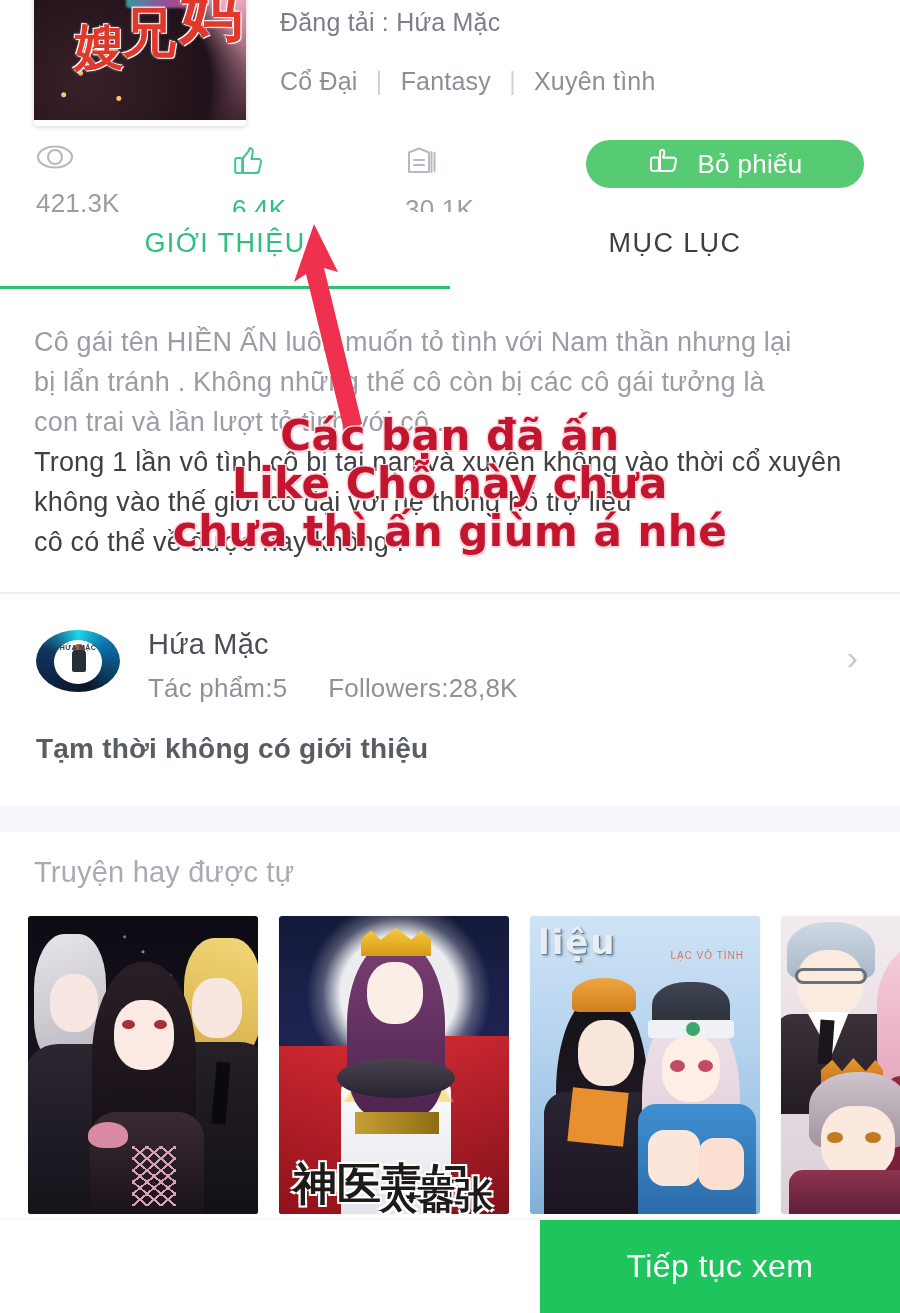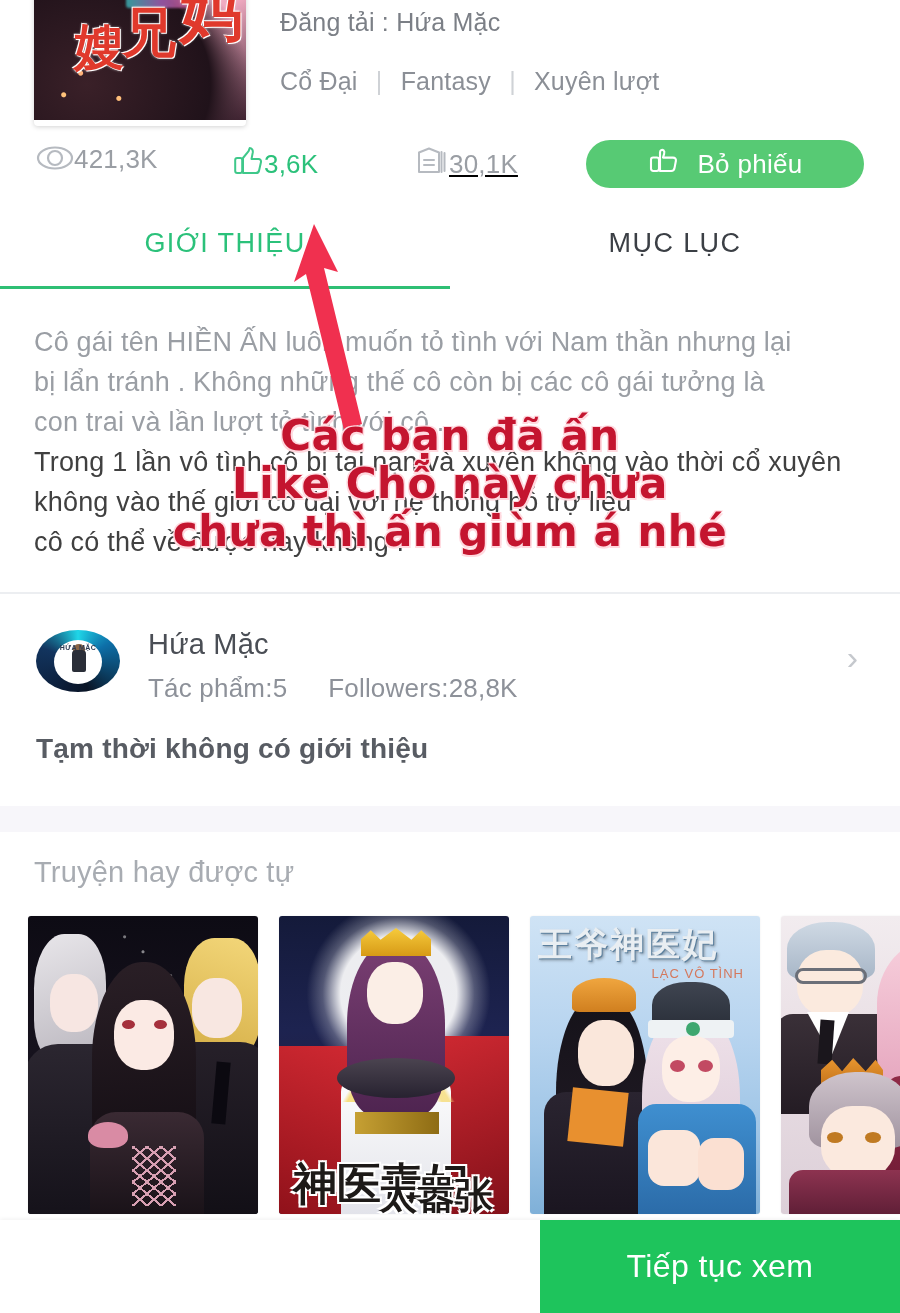--- a/index.html
+++ b/index.html
@@ -50,26 +50,26 @@
     font-size:25px; color:#7b7f86; white-space:nowrap; letter-spacing:.2px;
   }
   .meta-tags {
     position:absolute; top:67px; left:0;
     font-size:25px; color:#8b8f96; white-space:nowrap; letter-spacing:.2px;
   }
   .meta-tags .sep { color:#cfd2d6; padding:0 11px; }
 
   
   .stats { position:absolute; left:0; top:140px; width:900px; height:62px; }
-  .stat { position:absolute; display:flex; align-items:flex-end; top:4px; }
+  .stat { position:absolute; display:flex; align-items:flex-start; gap:14px; top:4px;flex-direction:column; }
   .stat .num { font-size:26px; color:#9a9ea4; letter-spacing:.2px; }
   .stat.views { left:36px; }
   .stat.likes { left:232px; }
   .stat.likes .num { color:#2bc17a; }
-  .stat.chaps { left:415px;text-decoration:underline; }
+  .stat.chaps { left:405px;text-decoration:underline; }
 
   .vote-btn {
     position:absolute; right:36px; top:0;
     width:278px; height:48px; border-radius:26px;
     background:#57ca74;
     display:flex; align-items:center; justify-content:center; gap:16px;
     color:#fff; font-size:26px; letter-spacing:.3px;
     border:none; cursor:pointer;
   }
 
@@ -221,21 +221,21 @@
   .a2-title2 { position:absolute; right:16px; bottom:2px; color:#1d1a18;
     font-size:38px; font-weight:700; font-family:"DejaVu Sans", sans-serif; line-height:.9;
     text-shadow: 2px 2px 0 #fff, -2px -2px 0 #fff, 2px -2px 0 #fff, -2px 2px 0 #fff; }
 
   
   .art3 { position:absolute; inset:0;
     background: linear-gradient(180deg,#cfe3f5 0%, #b7d4ef 40%, #9fc5e6 72%, #7fb0d8 100%); }
   .a3-title { position:absolute; left:8px; top:6px; right:8px; height:44px;
     color:#e9eef2; font-size:34px; font-weight:700; font-family:"DejaVu Sans", sans-serif;
     letter-spacing:2px; text-shadow: 1px 1px 0 #5a7f9e, 2px 2px 3px rgba(0,0,0,.35); }
-  .a3-sub { position:absolute; right:16px; top:50px; color:#d4785d; font-size:13px; letter-spacing:1px;padding-left:36px; }
+  .a3-sub { position:absolute; right:16px; top:34px; color:#d4785d; font-size:10px; letter-spacing:1px;padding-left:36px; }
   .a3-hairM { position:absolute; left:26px; top:80px; width:92px; height:218px;
     background:linear-gradient(180deg,#151219,#241d28); border-radius:44% 44% 0 0; }
   .a3-hat { position:absolute; left:42px; top:62px; width:64px; height:34px;
     background:linear-gradient(180deg,#f0a63f,#d07f1f); border-radius:50% 50% 12% 12%; }
   .a3-faceM { position:absolute; left:48px; top:104px; width:56px; height:66px;
     background:#fae7db; border-radius:44%; }
   .a3-robeM { position:absolute; left:14px; top:176px; width:112px; height:124px;
     background:linear-gradient(180deg,#2a2430,#1a1520); border-radius:22px 8px 0 0; }
   .a3-collarM { position:absolute; left:40px; top:174px; width:56px; height:54px;
     background:#e8902f; transform:rotate(6deg); }
@@ -334,21 +334,21 @@
       </div>
     </div>
 
     <div class="meta">
       <div class="meta-upload">Đăng tải : Hứa Mặc</div>
       <div class="meta-tags">
         <span>Cổ Đại</span>
         <span class="sep">|</span>
         <span>Fantasy</span>
         <span class="sep">|</span>
-        <span>Xuyên lượt</span>
+        <span>Xuyên tình</span>
       </div>
     </div>
   </div>
 
   <div class="stats">
     <div class="stat views">
       <span>
         <svg width="38" height="26" viewBox="0 0 38 26" fill="none">
           <ellipse cx="19" cy="13" rx="17" ry="10.5" stroke="#b6bac0" stroke-width="2.2"></ellipse>
           <ellipse cx="19" cy="13" rx="7" ry="7" stroke="#b6bac0" stroke-width="2.2"></ellipse>
@@ -357,21 +357,21 @@
       <span class="num">421,3K</span>
     </div>
 
     <div class="stat likes">
       <span>
         <svg width="32" height="32" viewBox="0 0 32 32" fill="none">
           <path d="M11 14 L11 29 L24 29 C26 29 27 27.5 27.2 26 L29 18 C29.2 16.4 28.2 15 26.5 15 L19.5 15 L20.8 8.4 C21.1 6.2 19.8 4 17.7 4 L16.6 7.2 L11 14 Z" stroke="#3fc88a" stroke-width="2" stroke-linejoin="round"></path>
           <rect x="3.2" y="14" width="7" height="15" rx="2" stroke="#3fc88a" stroke-width="2"></rect>
         </svg>
       </span>
-      <span class="num">3,6K</span>
+      <span class="num">6,4K</span>
     </div>
 
     <div class="stat chaps">
       <span>
         <svg width="34" height="32" viewBox="0 0 34 32" fill="none">
           <path d="M4 8.5 L4 28 L24 28 L24 8.5 L14 4.5 Z" stroke="#b6bac0" stroke-width="2" stroke-linejoin="round"></path>
           <path d="M9 16 H19 M9 21 H19" stroke="#b6bac0" stroke-width="2" stroke-linecap="round"></path>
           <path d="M26.5 8 L26.5 28 M29.5 9 L29.5 27" stroke="#b6bac0" stroke-width="2" stroke-linecap="round"></path>
         </svg>
       </span>
@@ -457,21 +457,21 @@
             <div class="a2-crown"></div>
           <div class="a2-fur"></div>
             <div class="a2-sash"></div>
           <div class="a2-title">神医毒妃</div>
           <div class="a2-title2">太嚣张</div>
         </div>
       </div>
 
       <div class="rec-card">
         <div class="art3">
-          <div class="a3-title">王爷神医妃</div>
+          <div class="a3-title">liệu</div>
           <div class="a3-sub">LẠC VÔ TÌNH</div>
           <div class="a3-hairM"></div>
             <div class="a3-hat"></div>
             <div class="a3-faceM"></div>
           <div class="a3-robeM"></div>
             <div class="a3-collarM"></div>
           <div class="a3-hairF"></div>
             <div class="a3-hatF"></div>
             <div class="a3-band"></div>
             <div class="a3-jade"></div>

